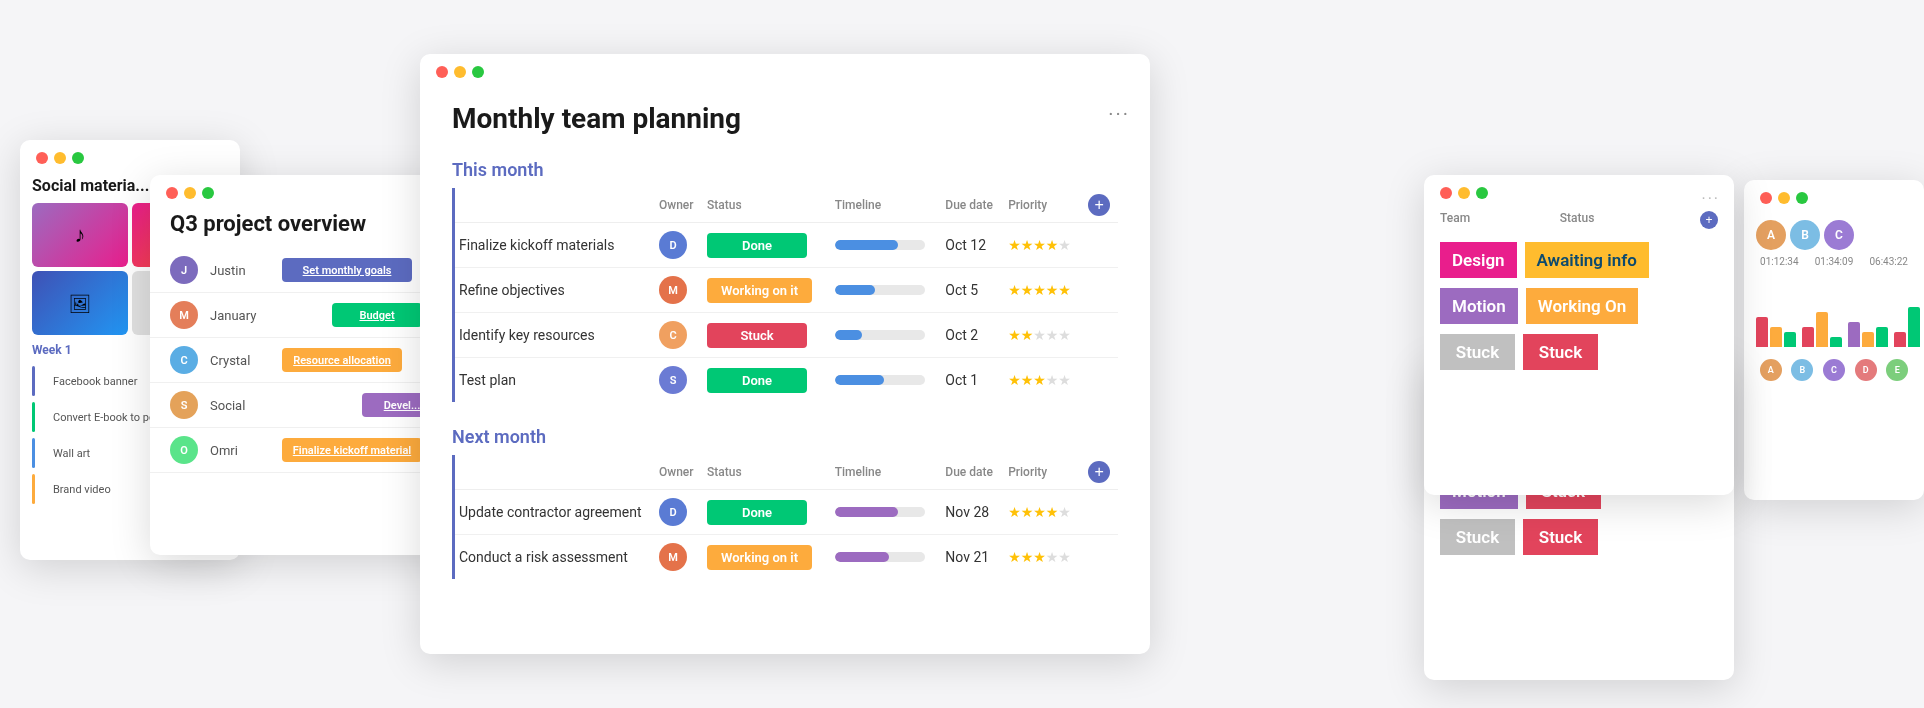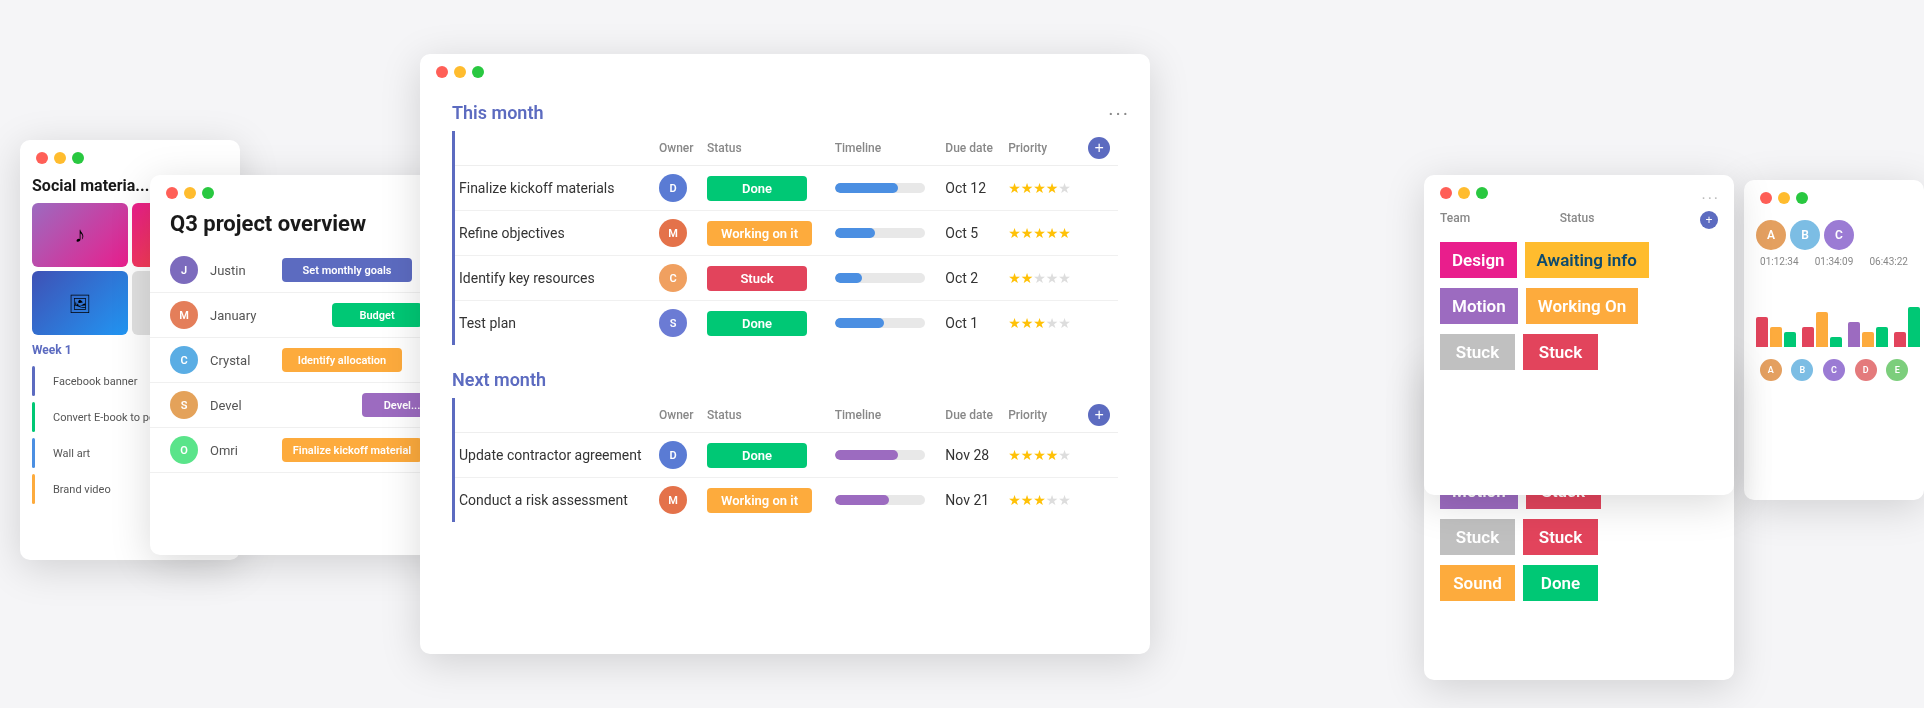--- a/index.html
+++ b/index.html
@@ -225,20 +225,21 @@
       height: 24px;
       border-radius: 4px;
       display: flex;
       align-items: center;
       justify-content: center;
       font-size: 11px;
       font-weight: 600;
       color: white;
       padding: 12px 8px;
       white-space: nowrap;
+      text-decoration: underline;
     }
 
     .bar-indigo { background: #5c6bc0; }
     .bar-green { background: #00c875; }
     .bar-orange { background: #fdab3d; }
     .bar-purple2 { background: #9c6bc0; }
 
     
     .social-window {
       width: 220px;
@@ -509,41 +510,42 @@
       <div class="q3-bar bar-indigo" style="width:130px;">Set monthly goals</div>
     </div>
     <div class="q3-row">
       <div class="avatar-circle av2">M</div>
       <span class="q3-person">January</span>
       <div class="q3-bar bar-green" style="width:90px; margin-left:50px;">Budget</div>
     </div>
     <div class="q3-row">
       <div class="avatar-circle av3">C</div>
       <span class="q3-person">Crystal</span>
-      <div class="q3-bar bar-orange" style="width:120px;">Identify allocation</div>
+      <div class="q3-bar bar-orange" style="width:120px;">Resource allocation</div>
     </div>
     <div class="q3-row">
       <div class="avatar-circle av4">S</div>
-      <span class="q3-person">Devel</span>
+      <span class="q3-person">Social</span>
       <div class="q3-bar bar-purple2" style="width:80px; margin-left:80px;">Devel...</div>
     </div>
     <div class="q3-row">
       <div class="avatar-circle av5">O</div>
       <span class="q3-person">Omri</span>
       <div class="q3-bar bar-orange" style="width:140px;">Finalize kickoff material</div>
     </div>
   </div>
 
   <div class="window main-window">
     <div class="window-dots">
       <div class="dot dot-red"></div>
       <div class="dot dot-yellow"></div>
       <div class="dot dot-green"></div>
     </div>
     <div class="content">
+      <div class="main-title">Monthly team planning</div>
       <div class="more-dots">···</div>
 
       <div class="section-header">This month</div>
       <div class="section-table-wrap">
         <table class="planning-table">
           <thead>
             <tr>
               <th style="width:200px;"></th>
               <th>Owner</th>
               <th>Status</th>
@@ -712,24 +714,20 @@
       <span class="team-badge team-working">Working On</span>
     </div>
     <div class="team-row">
       <span class="team-badge team-motion">Motion</span>
       <span class="team-badge team-stuck-red">Stuck</span>
     </div>
     <div class="team-row">
       <span class="team-badge team-stuck-gray">Stuck</span>
       <span class="team-badge team-stuck-red">Stuck</span>
     </div>
-    <div class="team-row">
-      <span class="team-badge team-sound">Sound</span>
-      <span class="team-badge status-done">Done</span>
-    </div>
   </div>
 
   <div class="window chart-window">
     <div class="window-dots">
       <div class="dot dot-red"></div>
       <div class="dot dot-yellow"></div>
       <div class="dot dot-green"></div>
     </div>
 
     <div class="avatar-row">

